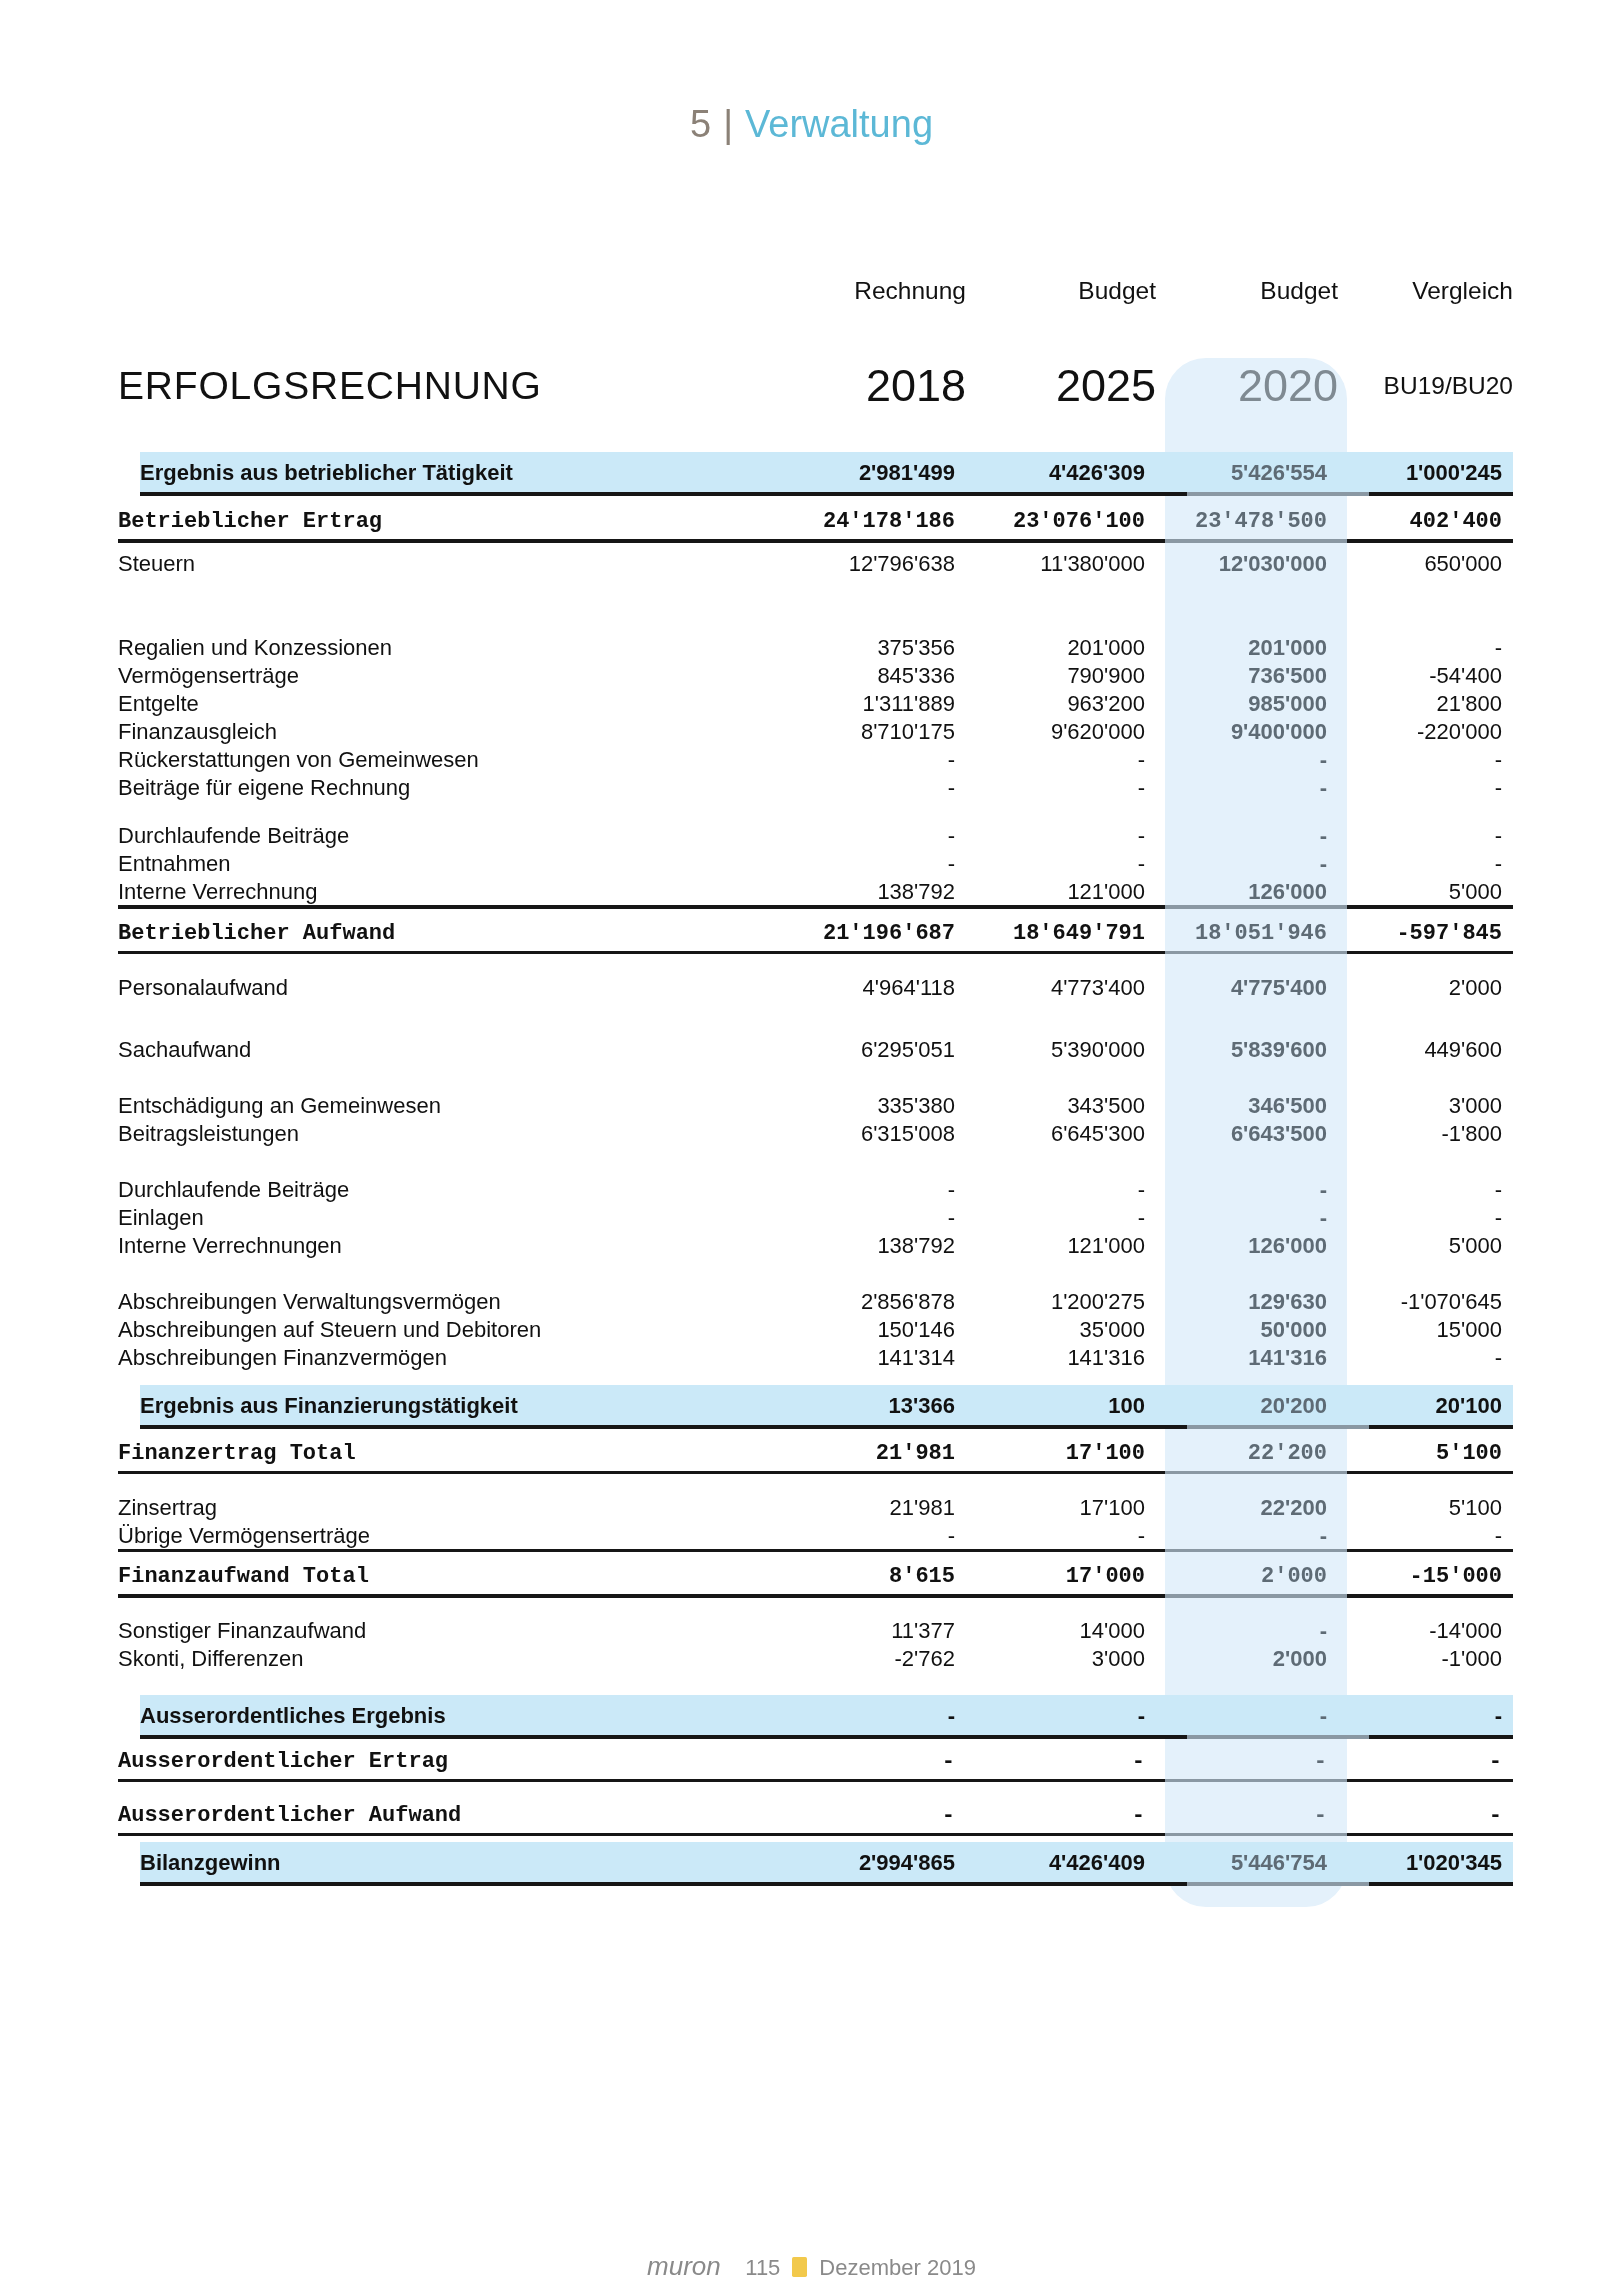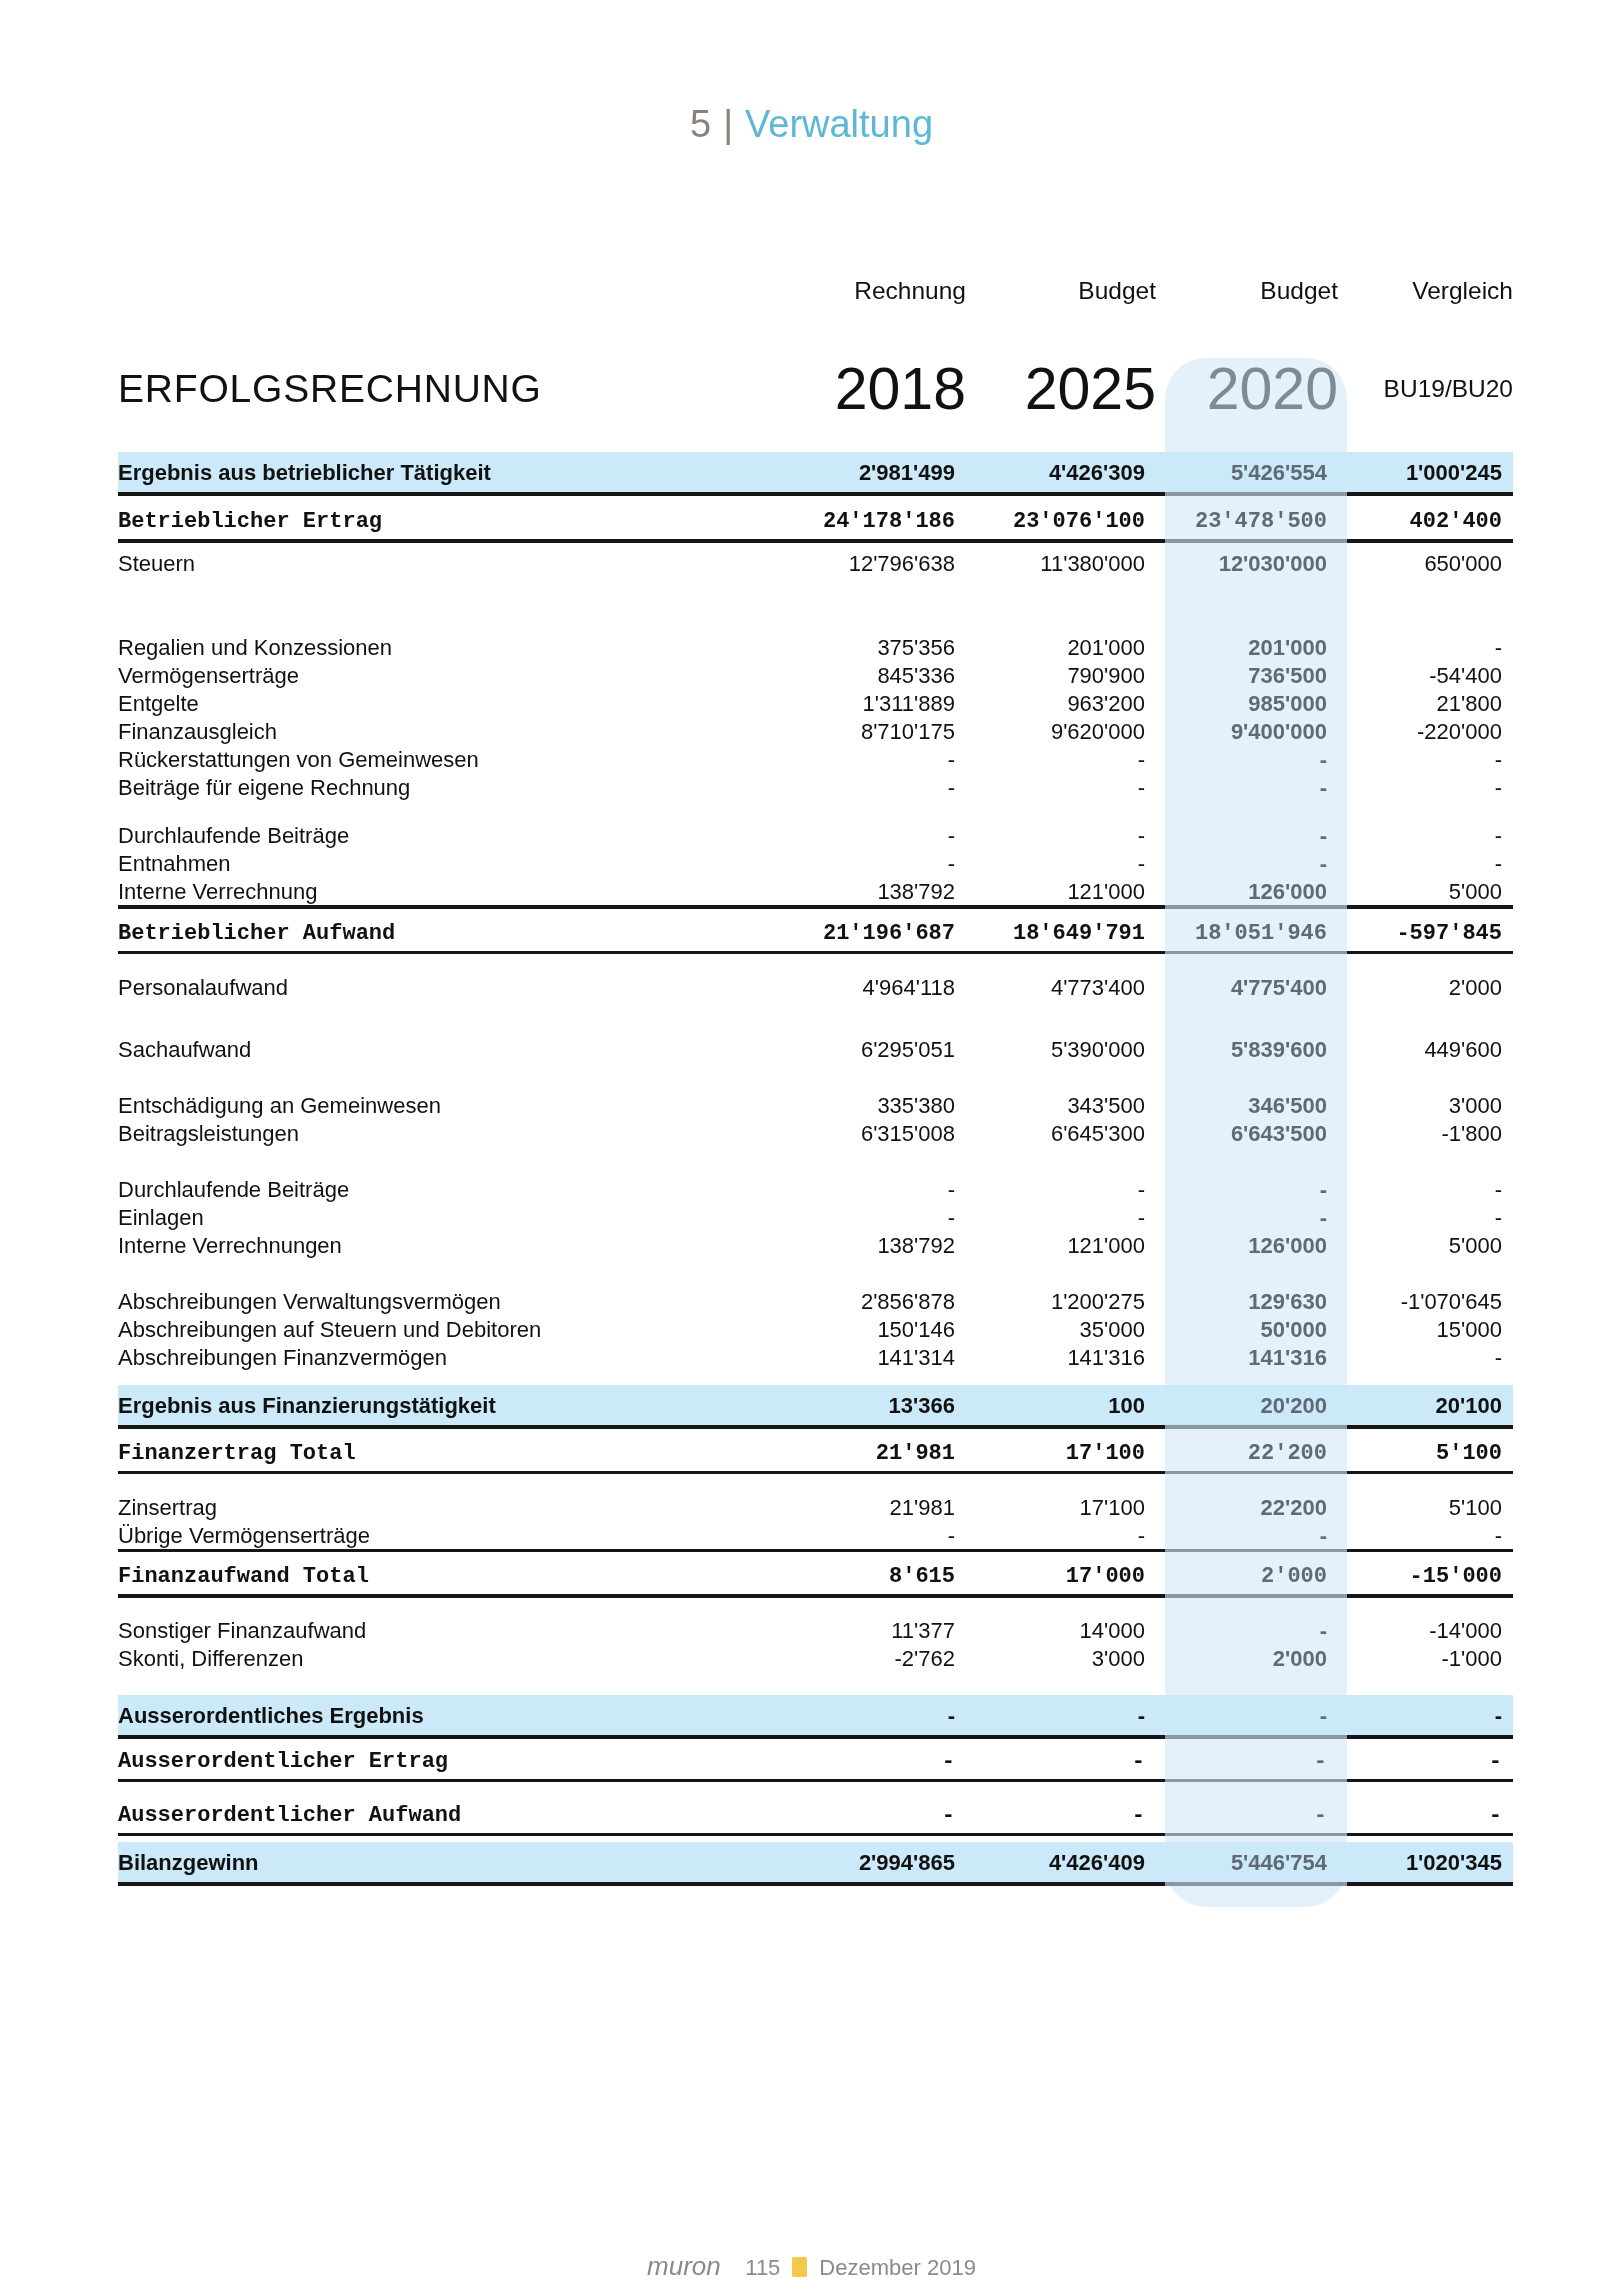--- a/index.html
+++ b/index.html
@@ -27,29 +27,29 @@
   .grid{
     display:grid;grid-template-columns:1fr 190px 190px 182px 175px;
     padding-right:11px;align-items:center;
   }
   .c.n{text-align:right;white-space:nowrap;}
   .c.label{white-space:nowrap;}
 
   .head-row{position:absolute;top:277px;left:0;width:1395px;font-size:24.5px;}
   .title-row{position:absolute;top:355px;left:0;width:1395px;height:61px;}
   .title-row .title{font-size:39px;letter-spacing:0.8px;}
-  .title-row .year{font-size:59px;}
+  .title-row .year{font-size:45px;}
   .title-row .y2020{color:#7f8a92;}
   .title-row .comp{font-size:24.5px;}
 
   .rows{position:absolute;top:452px;left:0;width:1395px;}
   .row{font-size:22px;}
   .row.item{height:28px;}
   .row.total{height:37px;font-weight:bold;font-family:Liberation Mono, monospace;}
-  .row.band{height:41px;font-weight:bold;background:#cbe9f8;}
+  .row.band{height:41px;font-weight:bold;background:#cbe9f8;margin-left:22px;}
   .rule{position:relative;}
   .rule::after{
     content:"";position:absolute;left:0;right:0;bottom:-2.5px;height:3.4px;background:#161616;
   }
   .rule::before{
     content:"";position:absolute;left:1047px;width:182px;bottom:-2.5px;height:3.4px;
     background:#8a98a3;z-index:2;
   }
   .v20{color:#5e6b75;font-weight:bold;}
 

